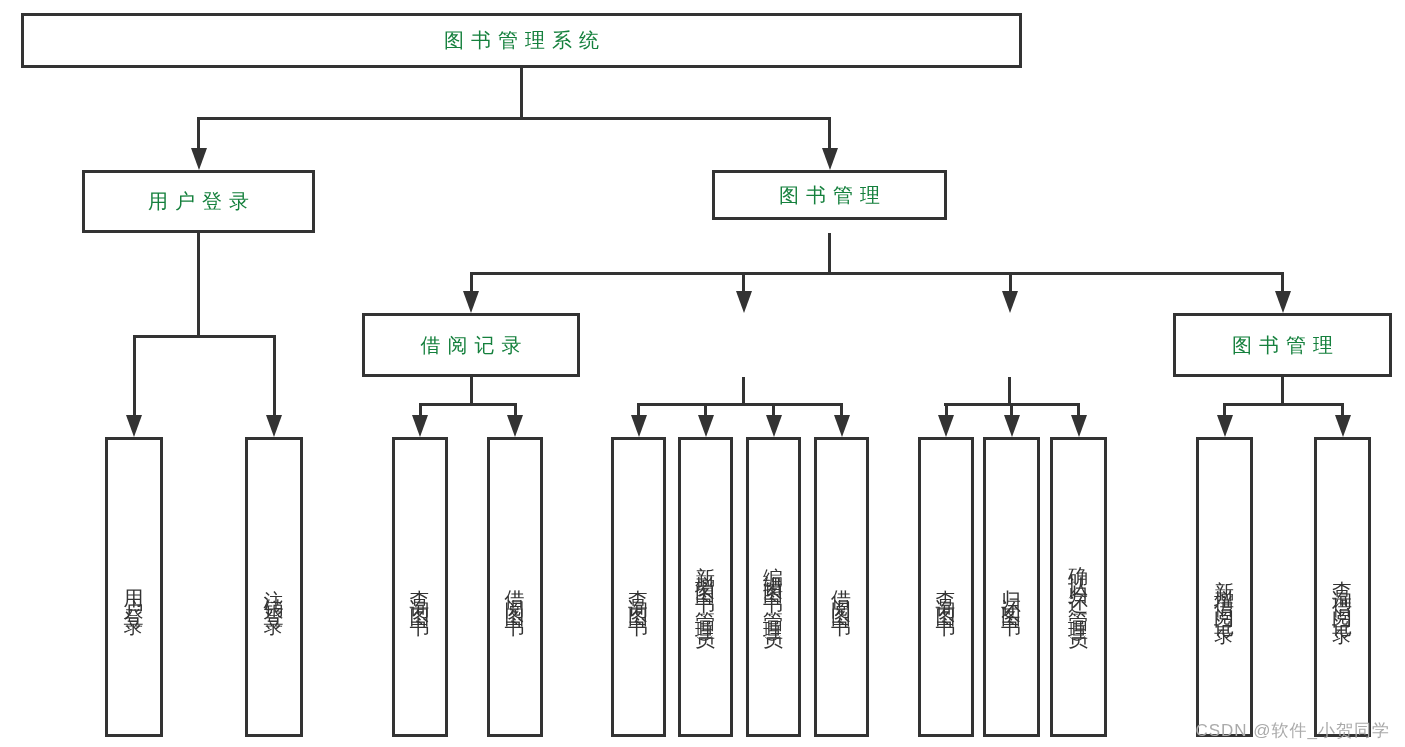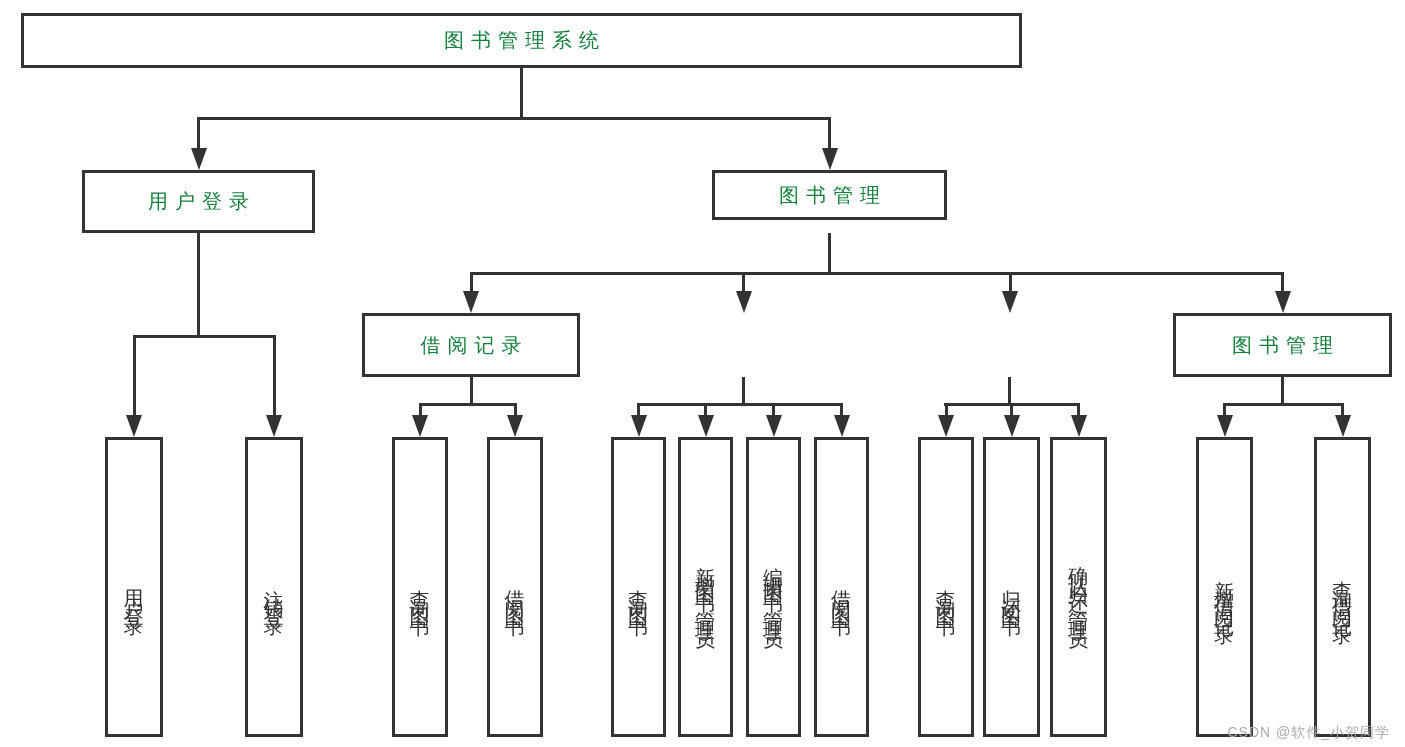--- a/index.html
+++ b/index.html
@@ -17,21 +17,21 @@
     font-size:20px;letter-spacing:9px;padding-top:9px;line-height:1;color:#333;white-space:nowrap;
   }
   .line{position:absolute;background:#333;}
   .ahead{
     position:absolute;width:0;height:0;
     border-left:8px solid transparent;border-right:8px solid transparent;
     border-top:22px solid #333;
   }
   .watermark{
     position:absolute;right:15px;bottom:5px;
-    font-size:14px;color:#aaaaaa;letter-spacing:1px;white-space:nowrap;
+    font-size:17px;color:#aaaaaa;letter-spacing:1px;white-space:nowrap;
   }
 </style>
 </head>
 <body>
 
 <div id="stage">
 
   <div class="box" style="left:21px;top:13px;width:1001px;height:55px;">
     <span class="htext">图书管理系统</span>
   </div>

